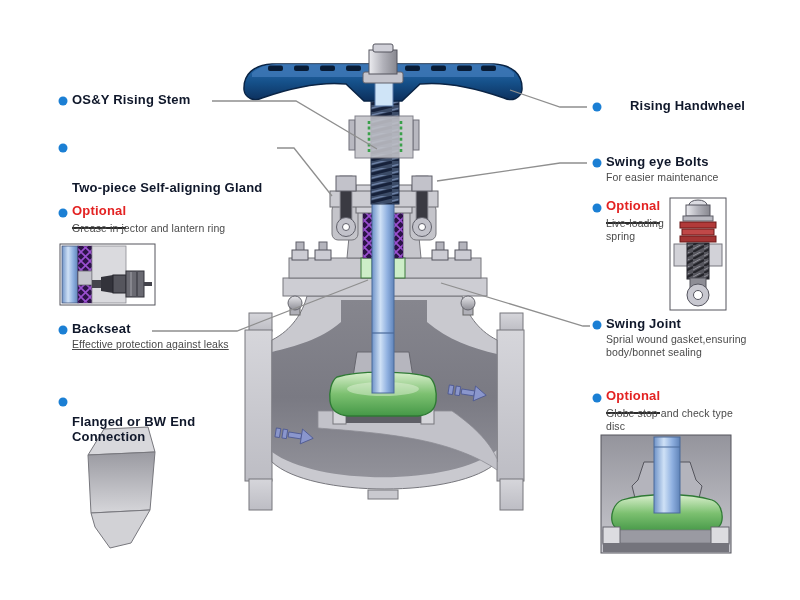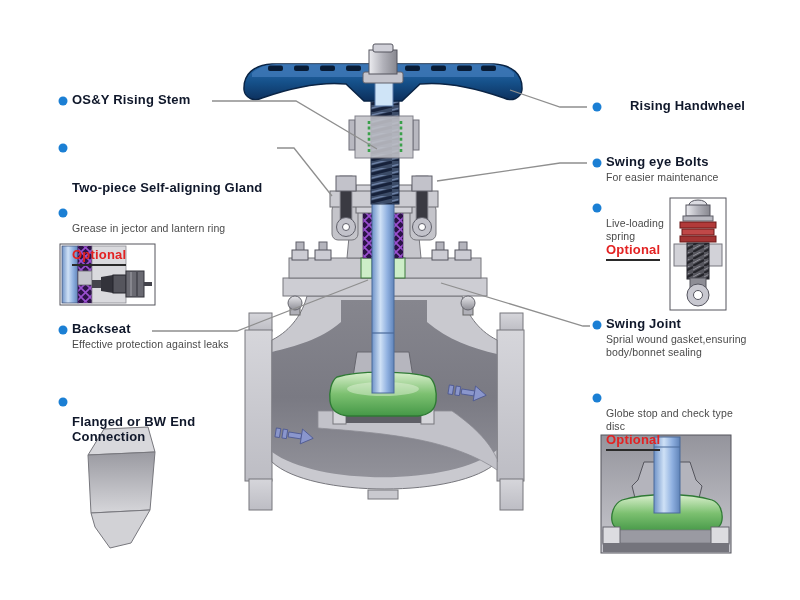--- a/index.html
+++ b/index.html
@@ -3,21 +3,21 @@
 <meta charset="utf-8">
 <style>
   html,body{margin:0;padding:0;background:#ffffff;}
   #stage{position:relative;width:800px;height:600px;background:#ffffff;overflow:hidden;
          font-family:"Liberation Sans", sans-serif;}
   #diagram-svg{position:absolute;left:0;top:0;}
   .lbl{position:absolute;font-size:13px;font-weight:bold;color:#0f172a;line-height:1.12;
        letter-spacing:.2px;white-space:nowrap;}
   .lbl.wrap{white-space:normal;}
   .lbl.red{color:#e32222;}
-  .lbl.red .u{display:inline-block;border-bottom:2px solid #2a2a2a;padding-bottom:1px;margin-top:44px;}
+  .lbl.red .u{display:inline-block;border-bottom:2px solid #2a2a2a;padding-bottom:8px;}
   .sub{position:absolute;font-size:10.5px;font-weight:normal;color:#4a4a4a;line-height:1.2;
        letter-spacing:.1px;}
 </style>
 </head>
 <body>
 
 <div id="stage">
 
 <svg id="diagram-svg" width="800" height="600" viewBox="0 0 800 600">
   <defs>
@@ -282,21 +282,21 @@
 </svg>
 
   <div class="lbl" style="left:72px;top:93px;">OS&amp;Y Rising Stem</div>
 
   <div class="lbl" style="left:72px;top:140px;margin-top:41px;">Two-piece Self-aligning Gland</div>
 
   <div class="lbl red" style="left:72px;top:204px;"><span class="u">Optional</span></div>
   <div class="sub" style="left:72px;top:222px;width:190px;">Grease in jector and lantern ring</div>
 
   <div class="lbl" style="left:72px;top:322px;">Backseat</div>
-  <div class="sub" style="left:72px;top:338px;width:172px;">Effective protection against leaks</div>
+  <div class="sub" style="left:72px;top:338px;width:172px;text-decoration:underline;">Effective protection against leaks</div>
 
   <div class="lbl wrap" style="left:72px;top:415px;width:128px;">Flanged or BW End Connection</div>
 
   <div class="lbl" style="left:606px;top:99px;padding-left:24px;">Rising Handwheel</div>
 
   <div class="lbl" style="left:606px;top:155px;">Swing eye Bolts</div>
   <div class="sub" style="left:606px;top:171px;width:150px;">For easier maintenance</div>
 
   <div class="lbl red" style="left:606px;top:199px;"><span class="u">Optional</span></div>
   <div class="sub" style="left:606px;top:217px;width:62px;">Live-loading spring</div>

